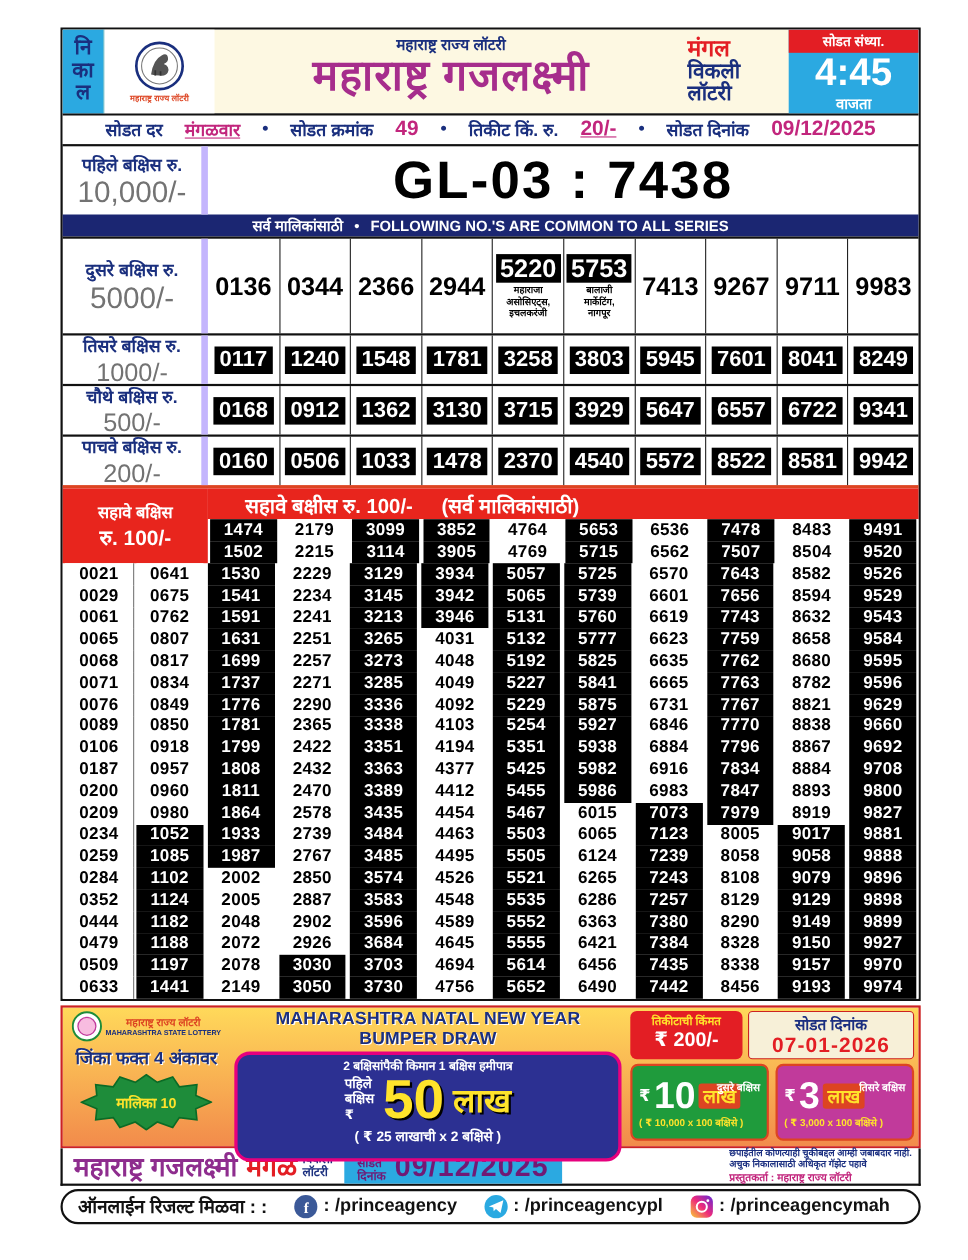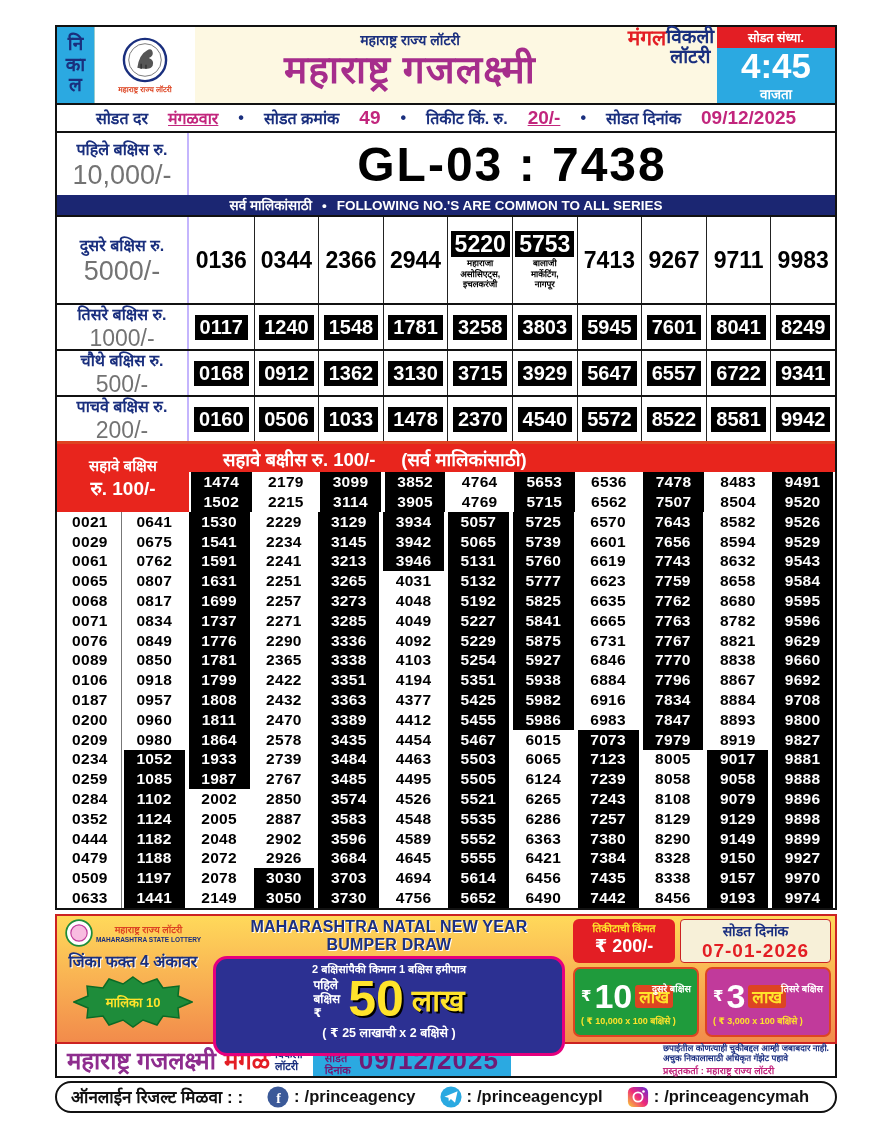--- a/index.html
+++ b/index.html
@@ -15,42 +15,42 @@
   .nikal { width: 38px; background: #2BA9E1; color: #1A2F7E; font-weight: bold;
     font-size: 19px; line-height: 1.1; display: flex; align-items: center; justify-content: center;
     text-align: center; border-right: 1px solid #9cc; }
   .lines { white-space: pre-line; }
   .logo-box { width: 100px; background: #fff; display: flex; flex-direction: column;
     align-items: center; justify-content: center; }
   .logo-cap { font-size: 7.5px; font-weight: bold; color: #D42; margin-top: 1px; }
   .title-box { flex: 1; text-align: center; padding-top: 3px; }
   .small-title { font-size: 14px; font-weight: bold; color: #1A2F7E; }
   .main-title { font-size: 39px; font-weight: bold; color: #A62D8C; line-height: 1.1; letter-spacing: 1px; }
-  .weekly-box { width: 92px; text-align: center; display: flex; flex-direction: row;
+  .weekly-box { width: 92px; text-align: left; display: flex; flex-direction: column;
     justify-content: center; }
   .day-word { color: #E31E24; font-weight: bold; font-size: 21px; line-height: 1.05; }
   .weekly-lines { color: #1A2F7E; font-weight: bold; font-size: 19px; line-height: 1.05; }
   .time-box { width: 118px; background: #2BA9E1; color: #fff; text-align: center;
     display: flex; flex-direction: column; }
   .time-label { background: #E31E24; font-size: 12.5px; font-weight: bold; padding: 2px 0; }
   .time-value { font-size: 35px; font-weight: 800; line-height: 1.05; }
   .time-suffix { font-size: 13.5px; font-weight: bold; }
 
   
   .info { height: 28px; border-top: 2px solid #111; display: flex; align-items: center;
     justify-content: center; gap: 20px; font-size: 16px; font-weight: bold; background: #fff; }
   .info .lbl { color: #1A2F7E; }
   .info .val { color: #C2267D; }
   .info .u { text-decoration: underline; }
   .info .big { font-size: 19px; }
   .info .dot { color: #1A2F7E; }
 
   
   .p1 { display: flex; height: 64px; border-top: 2px solid #111; }
-  .plabel { width: 132px; border-right: 2px solid #c4b5fd; display: flex; flex-direction: column;
+  .plabel { width: 132px; border-right: 6px solid #c4b5fd; display: flex; flex-direction: column;
     align-items: center; justify-content: center; text-align: center; }
   .plabel .t { color: #1A2F7E; font-weight: bold; font-size: 16px; }
   .plabel .a { color: #737373; font-weight: normal; }
   .p1 .a { font-size: 27px; }
   .p1-result { flex: 1; display: flex; align-items: center; justify-content: center;
     font-size: 48px; font-weight: 900; letter-spacing: 2px; color: #000; }
 
   
   .series-banner { height: 20px; background: #1B2672; color: #fff; display: flex;
     align-items: center; justify-content: center; gap: 10px; font-size: 13.5px; font-weight: bold; }

